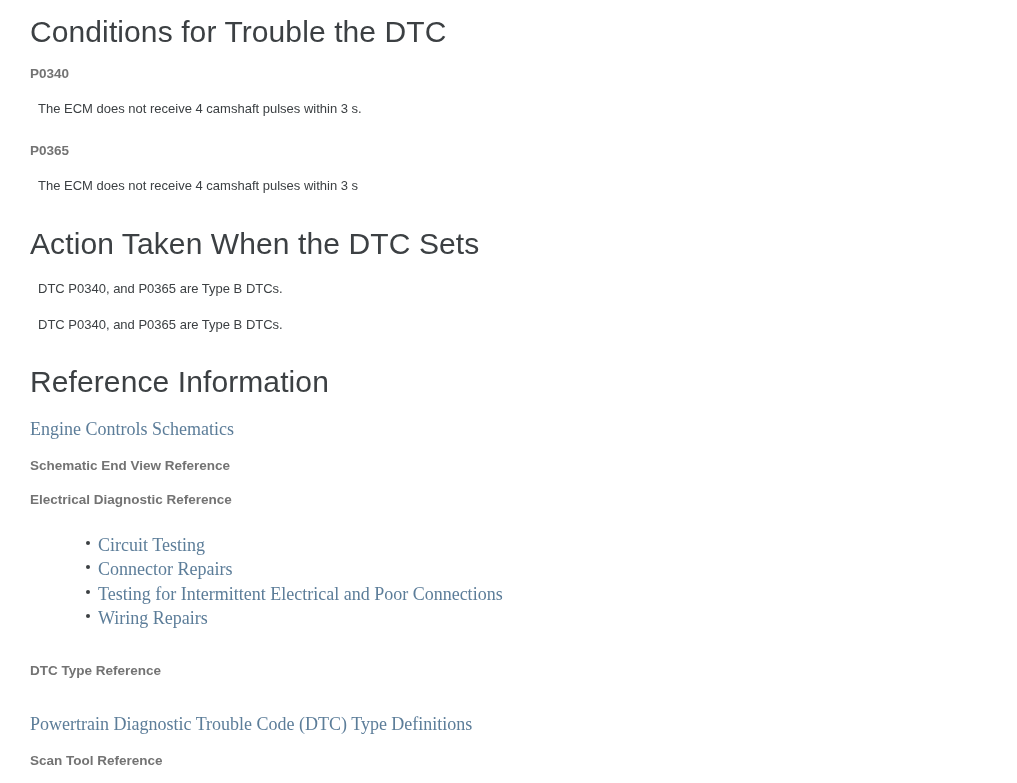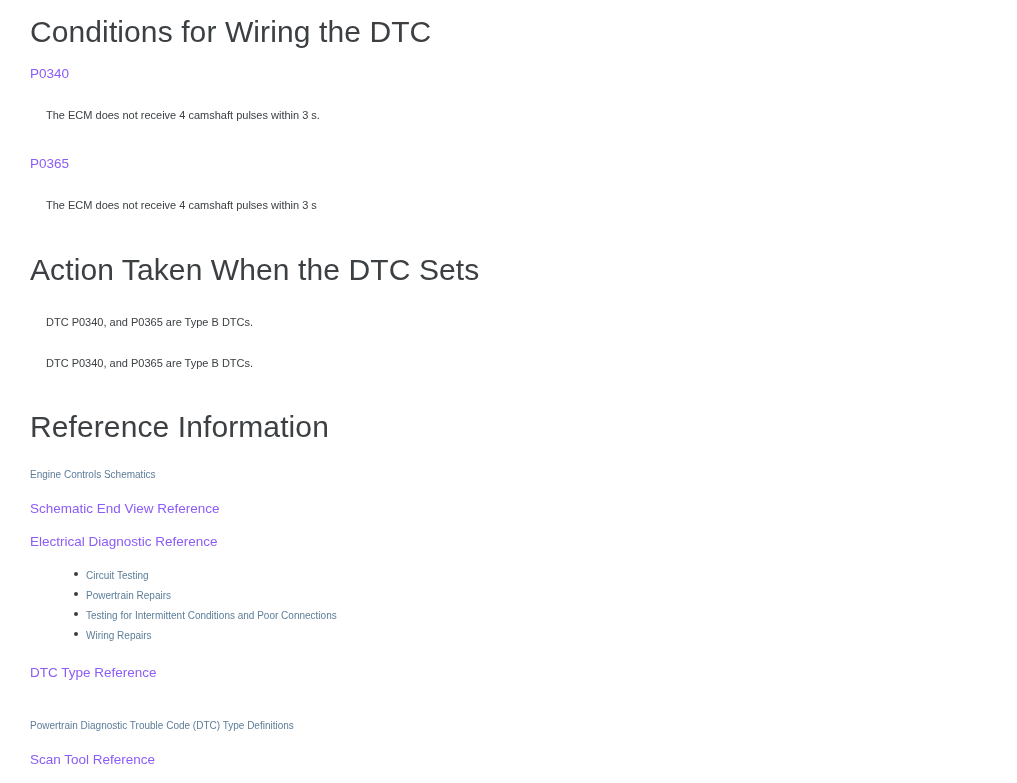--- a/index.html
+++ b/index.html
@@ -28,56 +28,57 @@
     line-height: 1.25;
   }
   .h-top {
     padding-top: 13px;
   }
   .h-mid {
     padding-top: 22px;
   }
   .subhead {
     font-size: 13.5px;
-    font-weight: normal;
-    color: #8b5cf6;
+    font-weight: bold;
+    color: #737373;
     margin: 0;
     line-height: 1.3;
     padding-top: 16px;
   }
   .subhead.tight {
     padding-top: 14px;
   }
   p.body-text {
-    font-size: 11px;
+    font-size: 13px;
     font-weight: normal;
     color: #3c4043;
-    margin: 16px;
+    margin: 8px;
     line-height: 1.35;
     padding-top: 15px;
   }
   p.body-text.compact {
     padding-top: 10px;
   }
   a.ref-link,
   span.ref-link {
-    font-size: 10px;
+    font-size: 18px;
     color: #5c7d99;
     text-decoration: none;
     line-height: 1.35;
+    font-family: Liberation Serif, serif;
   }
   .link-row {
     padding-top: 16px;
     line-height: 1.35;
   }
   .link-row.gapped {
     padding-top: 32px;
   }
   ul.link-list {
-    margin: 4px;
+    margin: 16px;
     padding: 9px 13px 0 40px;
     list-style: none;
   }
   ul.link-list li {
     position: relative;
     line-height: 20px;
     padding-left: 12px;
   }
   ul.link-list li::before {
     content: "";
@@ -88,21 +89,21 @@
     height: 4px;
     border-radius: 50%;
     background: #3c4043;
   }
 </style>
 </head>
 <body>
 
 <div class="page">
 
-  <h2 class="section-heading h-top">Conditions for Wiring the DTC</h2>
+  <h2 class="section-heading h-top">Conditions for Trouble the DTC</h2>
 
   <div class="subhead tight">P0340</div>
   <p class="body-text compact">The ECM does not receive 4 camshaft pulses within 3 s.</p>
 
   <div class="subhead">P0365</div>
   <p class="body-text compact">The ECM does not receive 4 camshaft pulses within 3 s</p>
 
   <h2 class="section-heading h-mid">Action Taken When the DTC Sets</h2>
   <p class="body-text compact">DTC P0340, and P0365 are Type B DTCs.</p>
 
@@ -115,24 +116,24 @@
   </div>
 
   <div class="subhead">Schematic End View Reference</div>
 
   <div class="subhead">Electrical Diagnostic Reference</div>
   <ul class="link-list">
     <li>
       <a class="ref-link" href="#">Circuit Testing</a>
     </li>
     <li>
-      <a class="ref-link" href="#">Powertrain Repairs</a>
+      <a class="ref-link" href="#">Connector Repairs</a>
     </li>
     <li>
-      <a class="ref-link" href="#">Testing for Intermittent Conditions and Poor Connections</a>
+      <a class="ref-link" href="#">Testing for Intermittent Electrical and Poor Connections</a>
     </li>
     <li>
       <a class="ref-link" href="#">Wiring Repairs</a>
     </li>
   </ul>
 
   <div class="subhead">DTC Type Reference</div>
   <div class="link-row gapped">
     <a class="ref-link" href="#">Powertrain Diagnostic Trouble Code (DTC) Type Definitions</a>
   </div>

